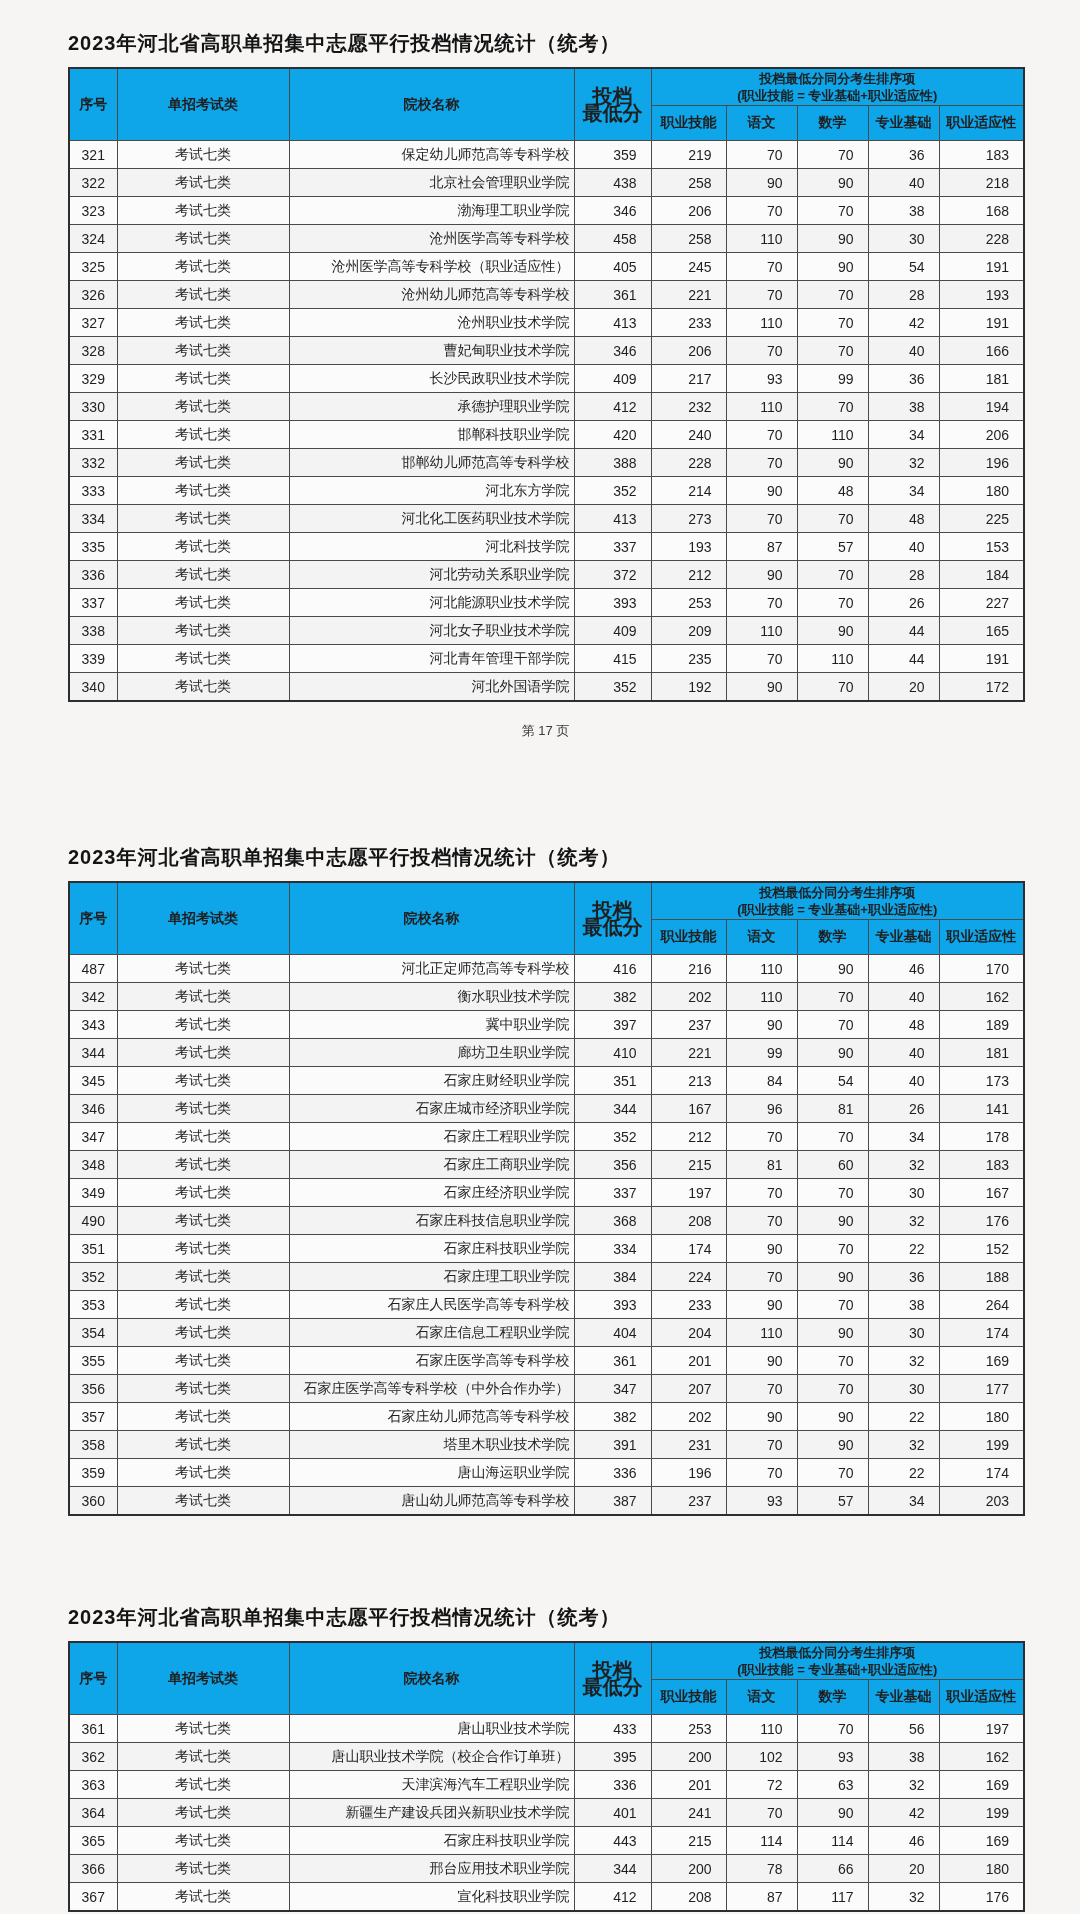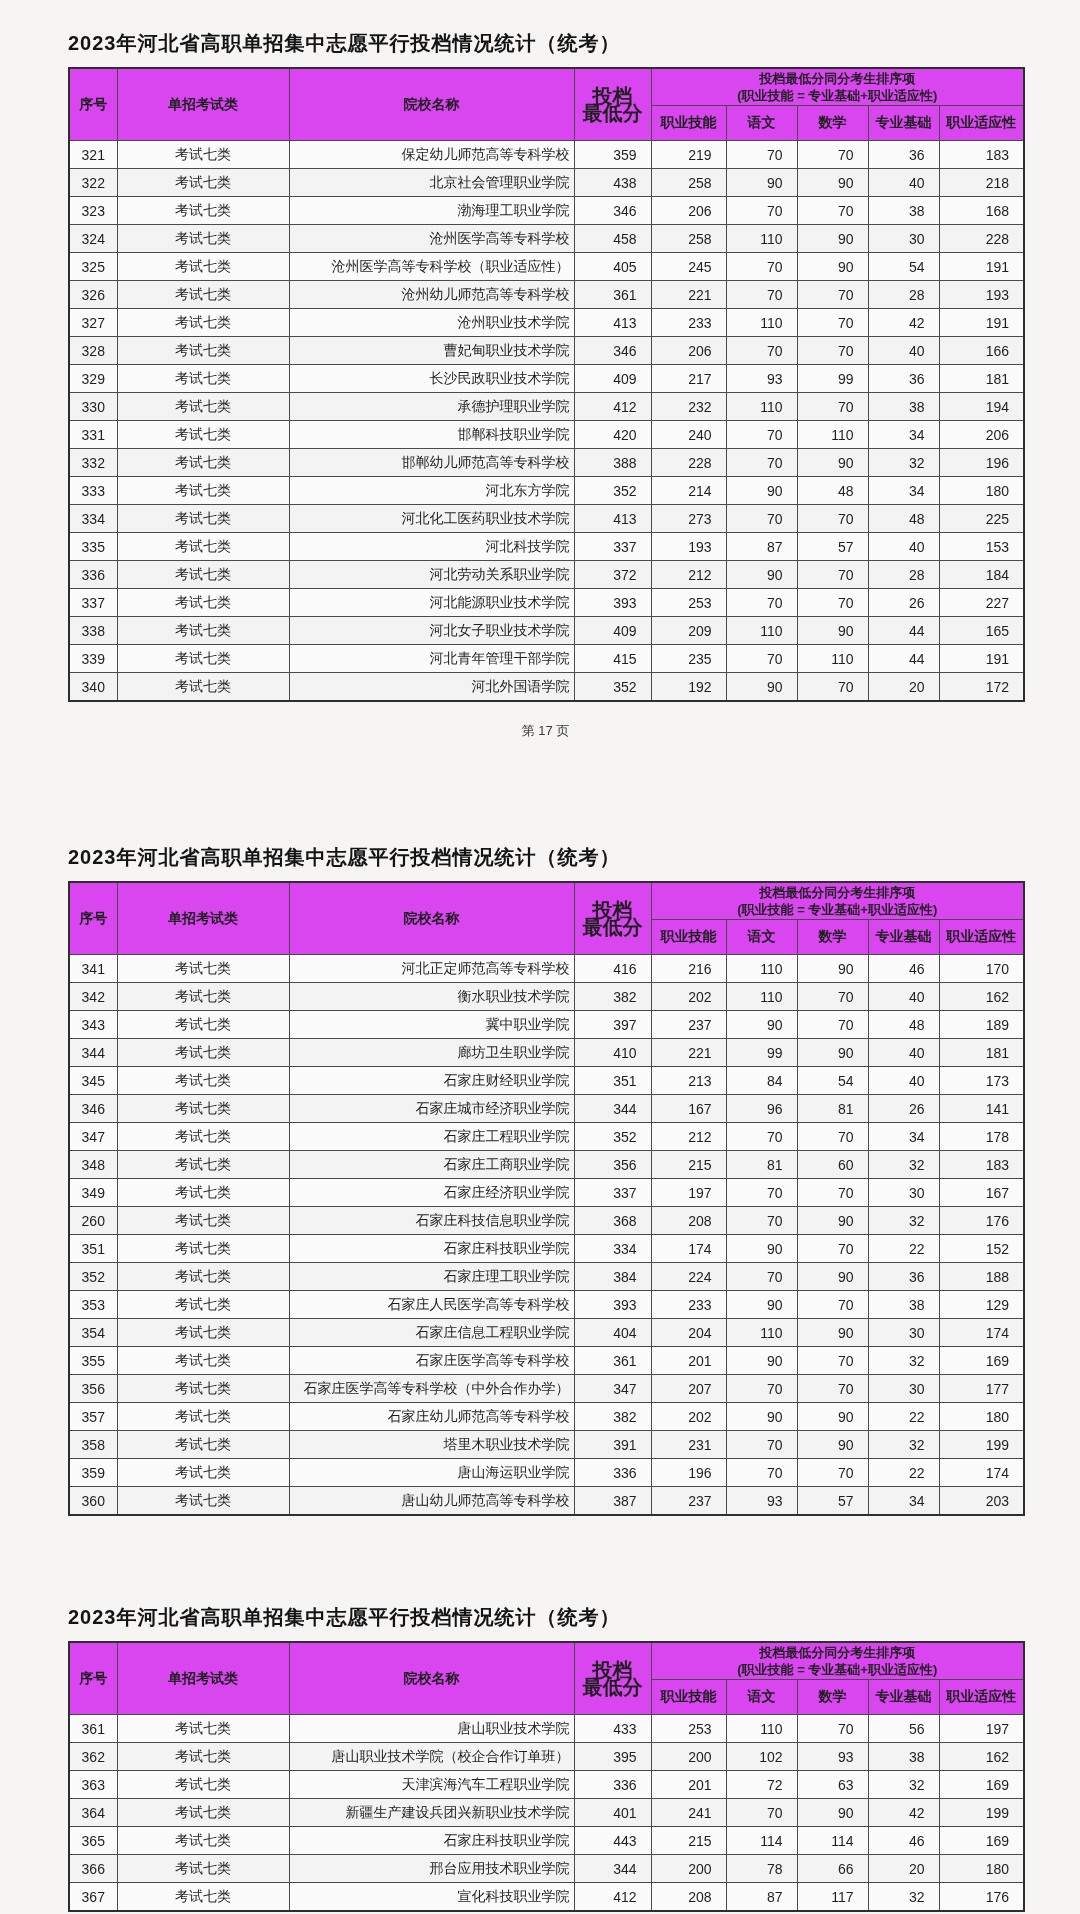--- a/index.html
+++ b/index.html
@@ -22,21 +22,21 @@
   table.stats{
     width:955px;table-layout:fixed;border-collapse:collapse;
     background:#fcfcfc;
     border:2px solid #2e2e2e;
   }
   table.stats th, table.stats td{
     border:1px solid #4a4a4a;
     font-size:14px;
     overflow:hidden;white-space:nowrap;
   }
-  table.stats th{font-weight:bold;background:#d946ef;padding:0 2px;margin-left:36px;}
+  table.stats th{font-weight:bold;background:#0ea5e9;padding:0 2px;margin-left:36px;}
   thead tr.h1 th{height:36px;}
   thead tr.h2 th{height:34px;}
   .two-line{line-height:17px;font-size:20px;}
   .group-head{line-height:17px;font-size:13px;}
   tbody td{height:27px;padding:0;}
   tbody tr:nth-child(even) td{background:#f3f3f3;}
   tbody tr:nth-child(odd) td{background:#fbfbfb;}
   td.c-center{text-align:center;}
   td.c-school{text-align:right;padding:0 4px;}
   td.c-num{text-align:right;padding-right:14px;}
@@ -343,21 +343,21 @@
         <tr class="h2">
           <th>职业技能</th>
           <th>语文</th>
           <th>数学</th>
           <th>专业基础</th>
           <th>职业适应性</th>
         </tr>
       </thead>
       <tbody>
           <tr>
-            <td class="c-center">341</td>
+            <td class="c-center">487</td>
             <td class="c-center">考试七类</td>
             <td class="c-school">河北正定师范高等专科学校</td>
             <td class="c-num">416</td>
             <td class="c-num">216</td>
             <td class="c-num">110</td>
             <td class="c-num">90</td>
             <td class="c-num">46</td>
             <td class="c-num">170</td>
           </tr>
           <tr>
@@ -442,21 +442,21 @@
             <td class="c-center">考试七类</td>
             <td class="c-school">石家庄经济职业学院</td>
             <td class="c-num">337</td>
             <td class="c-num">197</td>
             <td class="c-num">70</td>
             <td class="c-num">70</td>
             <td class="c-num">30</td>
             <td class="c-num">167</td>
           </tr>
           <tr>
-            <td class="c-center">260</td>
+            <td class="c-center">490</td>
             <td class="c-center">考试七类</td>
             <td class="c-school">石家庄科技信息职业学院</td>
             <td class="c-num">368</td>
             <td class="c-num">208</td>
             <td class="c-num">70</td>
             <td class="c-num">90</td>
             <td class="c-num">32</td>
             <td class="c-num">176</td>
           </tr>
           <tr>
@@ -483,21 +483,21 @@
           </tr>
           <tr>
             <td class="c-center">353</td>
             <td class="c-center">考试七类</td>
             <td class="c-school">石家庄人民医学高等专科学校</td>
             <td class="c-num">393</td>
             <td class="c-num">233</td>
             <td class="c-num">90</td>
             <td class="c-num">70</td>
             <td class="c-num">38</td>
-            <td class="c-num">129</td>
+            <td class="c-num">264</td>
           </tr>
           <tr>
             <td class="c-center">354</td>
             <td class="c-center">考试七类</td>
             <td class="c-school">石家庄信息工程职业学院</td>
             <td class="c-num">404</td>
             <td class="c-num">204</td>
             <td class="c-num">110</td>
             <td class="c-num">90</td>
             <td class="c-num">30</td>

